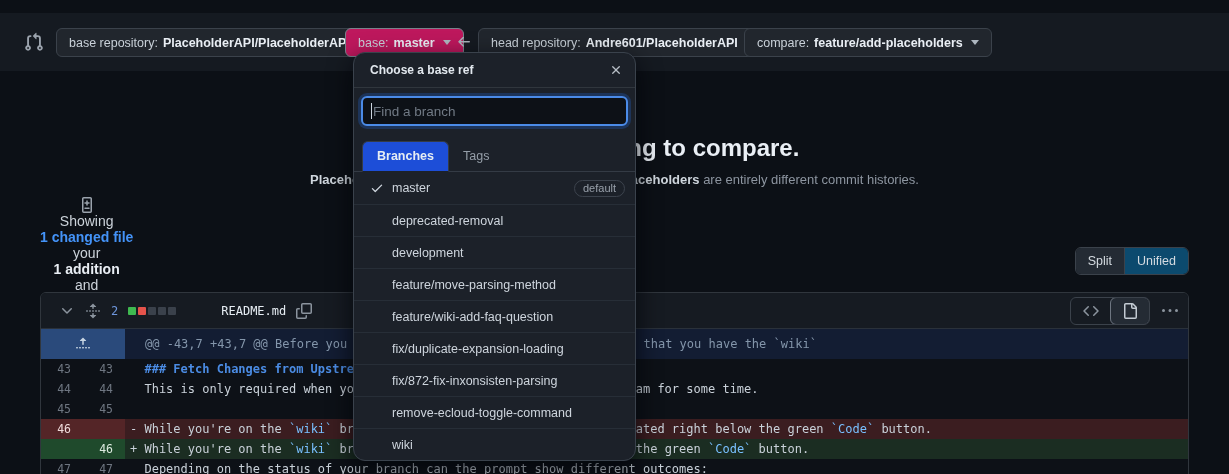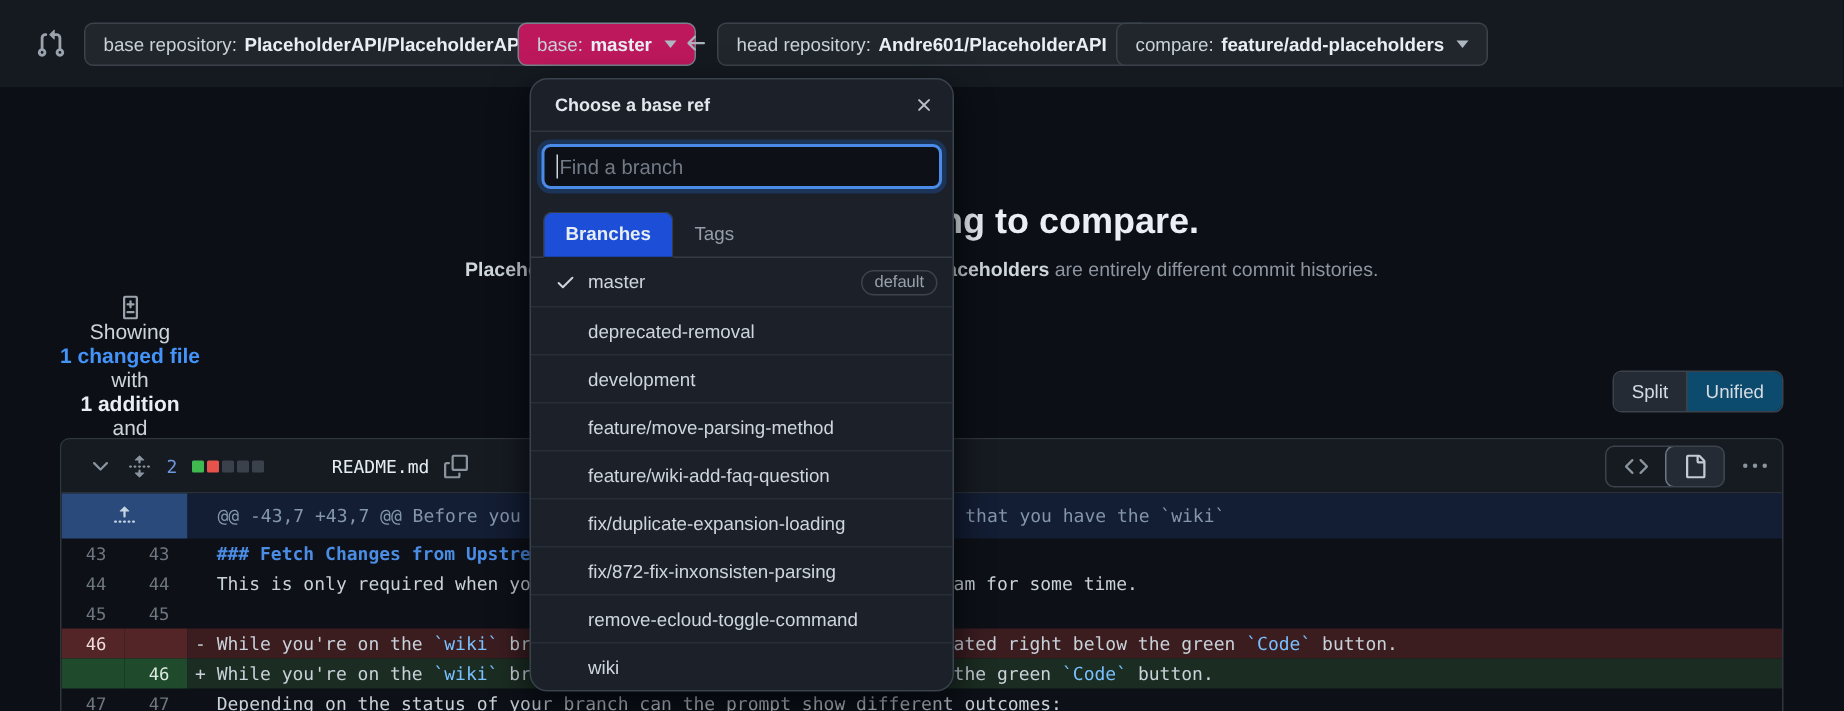--- a/index.html
+++ b/index.html
@@ -1,21 +1,21 @@
 <!DOCTYPE html>
 <html><head>
 <meta charset="utf-8">
 <style>
   html,body{margin:0;padding:0;background:#0c1016;}
   .screen{position:relative;width:1229px;height:474px;overflow:hidden;
     font-family:"Liberation Sans","DejaVu Sans",sans-serif;color:#c9d1d9;background:#0c1016;}
   svg{display:block;fill:currentColor;}
 
   
-  .topbar{position:absolute;left:0;top:0;width:100%;height:58px;background:#151a21;z-index:5;}
+  .topbar{position:absolute;left:0;top:13px;width:100%;height:58px;background:#151a21;z-index:5;}
   .cmp-icon{position:absolute;left:24px;top:19px;color:#9ba3ad;}
   .btn{position:absolute;top:15px;display:inline-flex;align-items:center;gap:5px;height:29px;
     padding:0 12px;background:#21262d;border:1px solid #3b424b;border-radius:6px;
     color:#c9d1d9;font-size:12.5px;white-space:nowrap;cursor:pointer;box-sizing:border-box;}
   .btn b{color:#e9eef4;font-weight:700;}
   .btn .caret{width:0;height:0;border-left:4px solid transparent;border-right:4px solid transparent;
     border-top:5px solid #aeb7c0;margin-left:3px;}
   .btn-open{background:#be185d;border-color:#79828c;text-align:center;}
   .arrow-left{position:absolute;left:456px;top:21px;color:#aab3bc;}
 
@@ -143,21 +143,21 @@
   <div class="summary">
     <div class="sum-left">
       <span class="fd-icon">
         <svg width="16" height="16" viewBox="0 0 16 16">
             <path d="M3 1.75C3 .784 3.784 0 4.75 0h6.5C12.216 0 13 .784 13 1.75v12.5A1.75 1.75 0 0111.25 16h-6.5A1.75 1.75 0 013 14.25zm1.5 0v12.5c0 .138.112.25.25.25h6.5a.25.25 0 00.25-.25V1.75a.25.25 0 00-.25-.25h-6.5a.25.25 0 00-.25.25z"></path>
             <path d="M8.75 3.9a.75.75 0 00-1.5 0v1.25H6a.75.75 0 000 1.5h1.25V7.9a.75.75 0 001.5 0V6.65H10a.75.75 0 000-1.5H8.75zM6 10.4a.75.75 0 000 1.5h4a.75.75 0 000-1.5z"></path>
           </svg>
       </span>
       <span>Showing </span>
         <a class="sum-link">1 changed file</a>
-        <span> with </span>
+        <span> your </span>
         <span class="sum-b">1 addition</span>
         <span> and </span>
         <span class="sum-b">1 deletion</span>
         <span>.</span>
     </div>
     <div class="view-toggle">
       <span class="view-seg sel">Split</span>
       <span class="view-seg">Unified</span>
     </div>
   </div>

